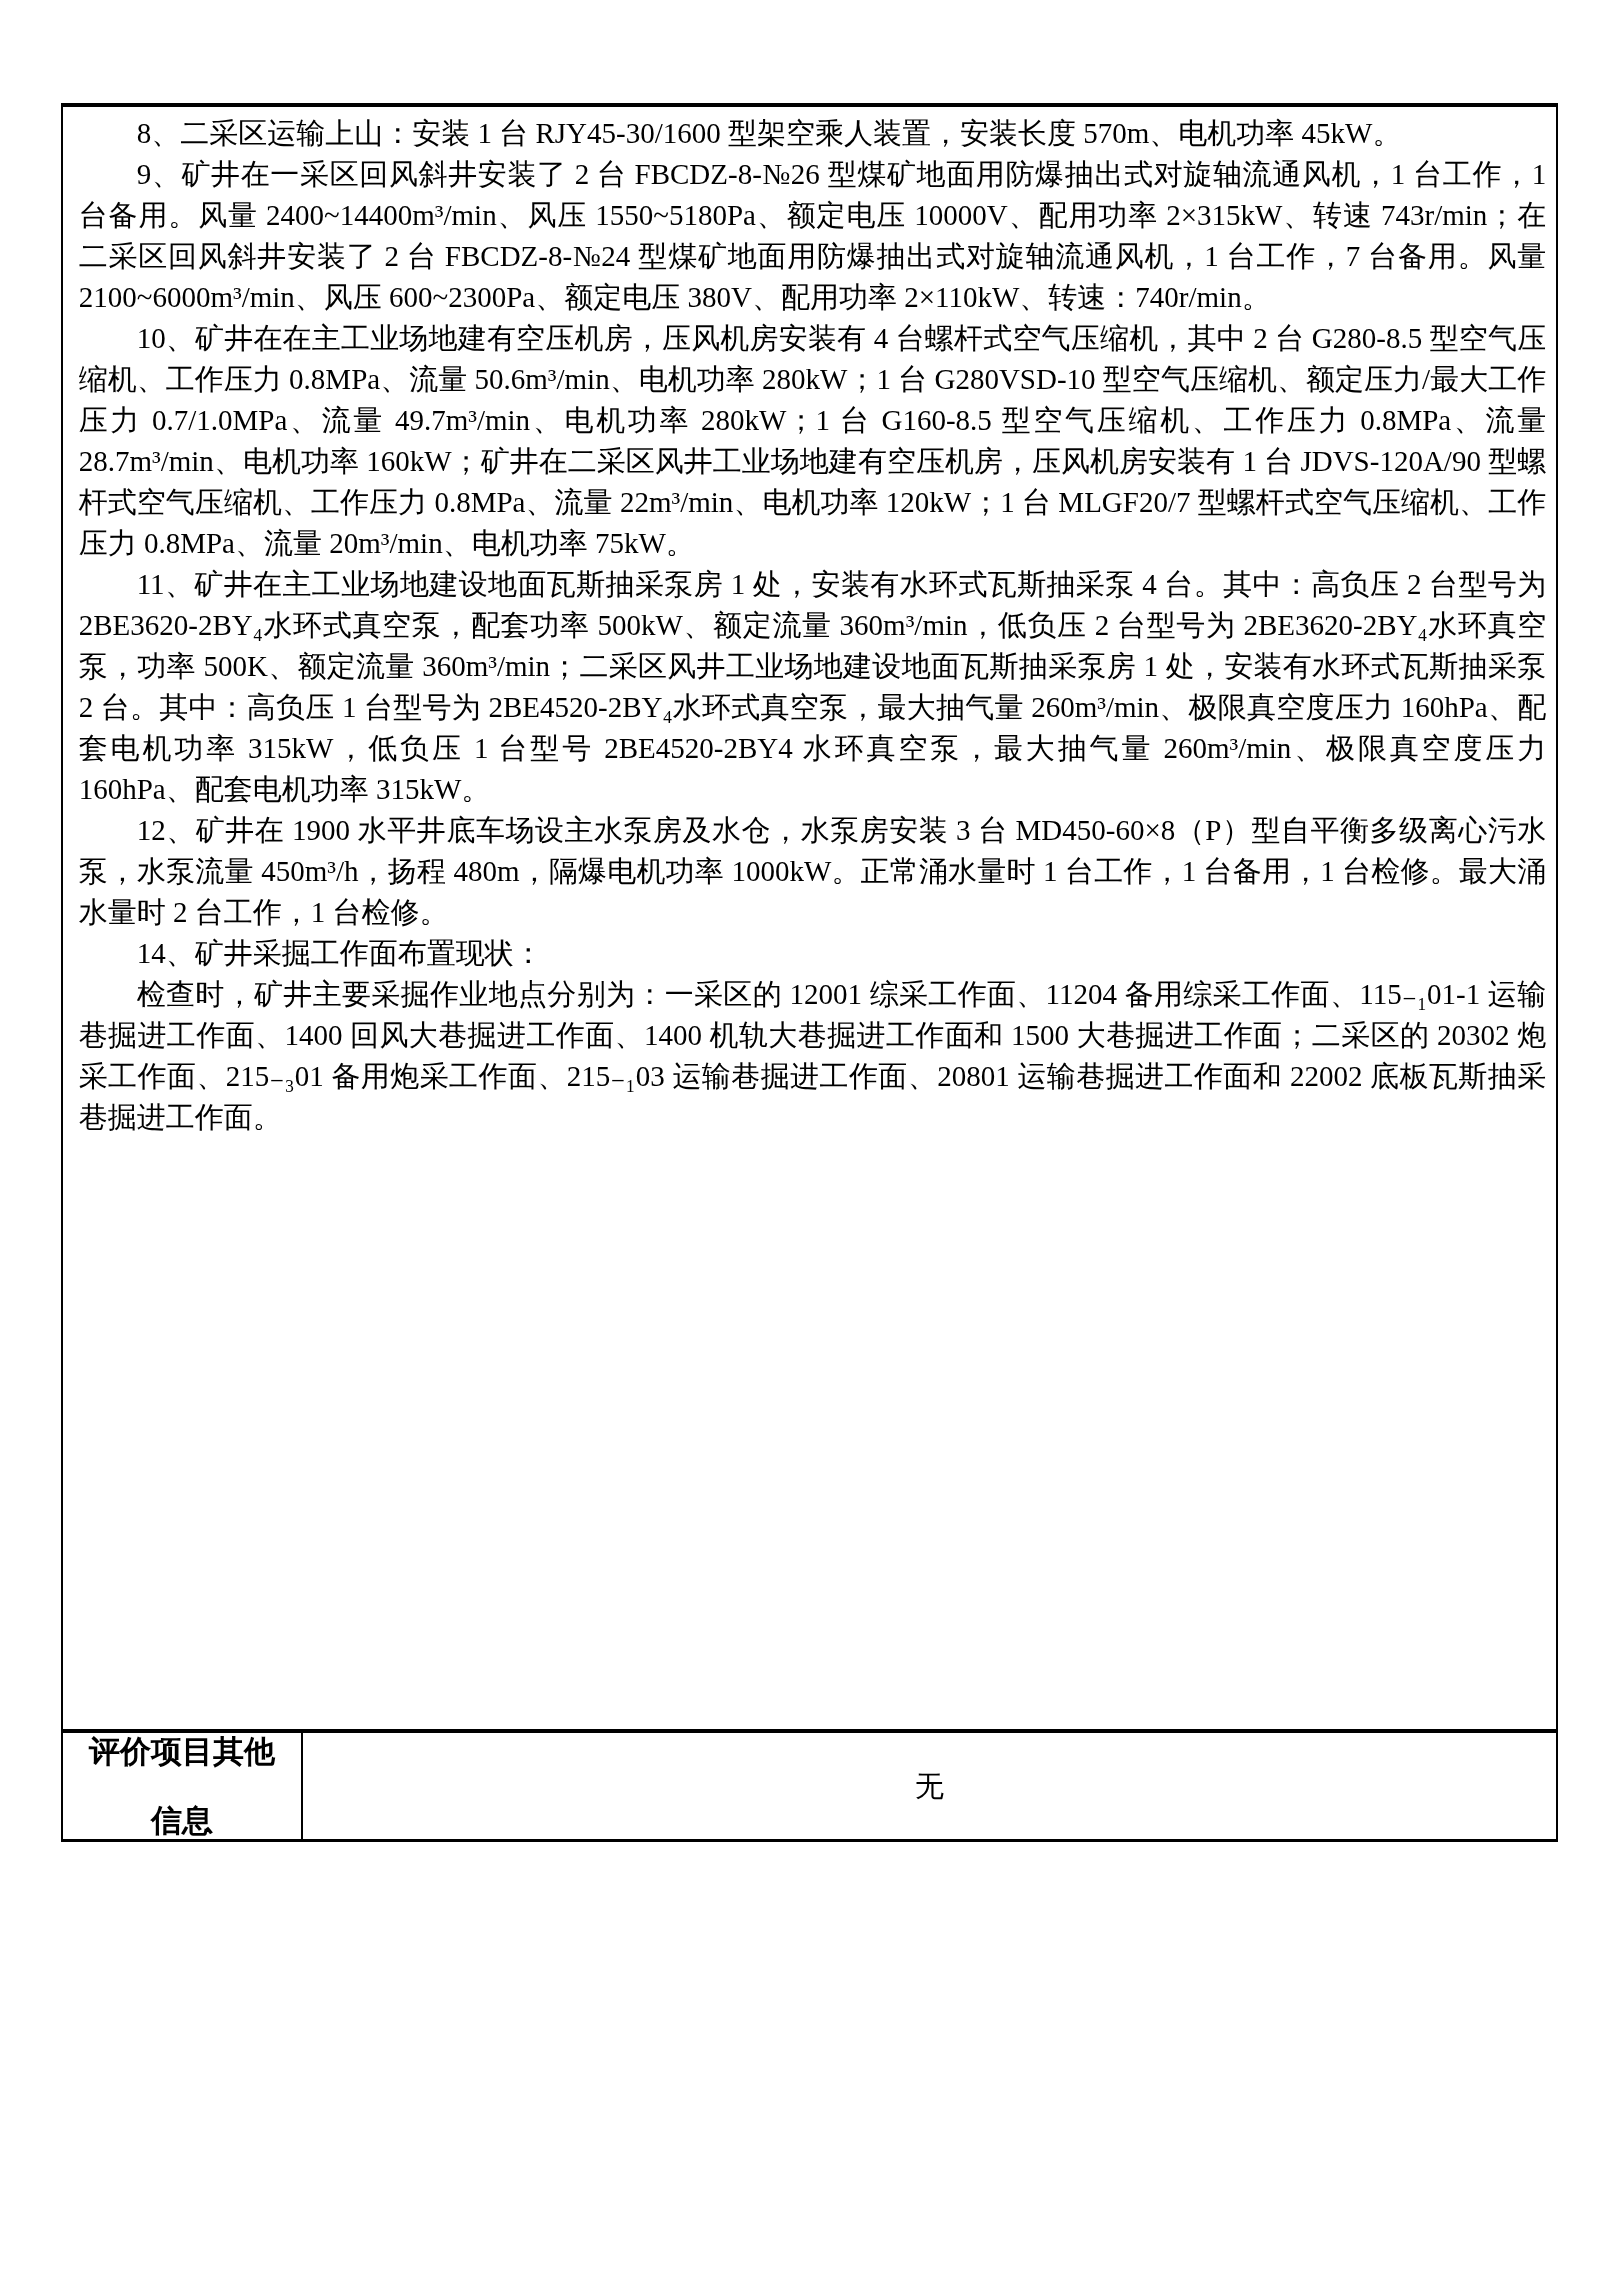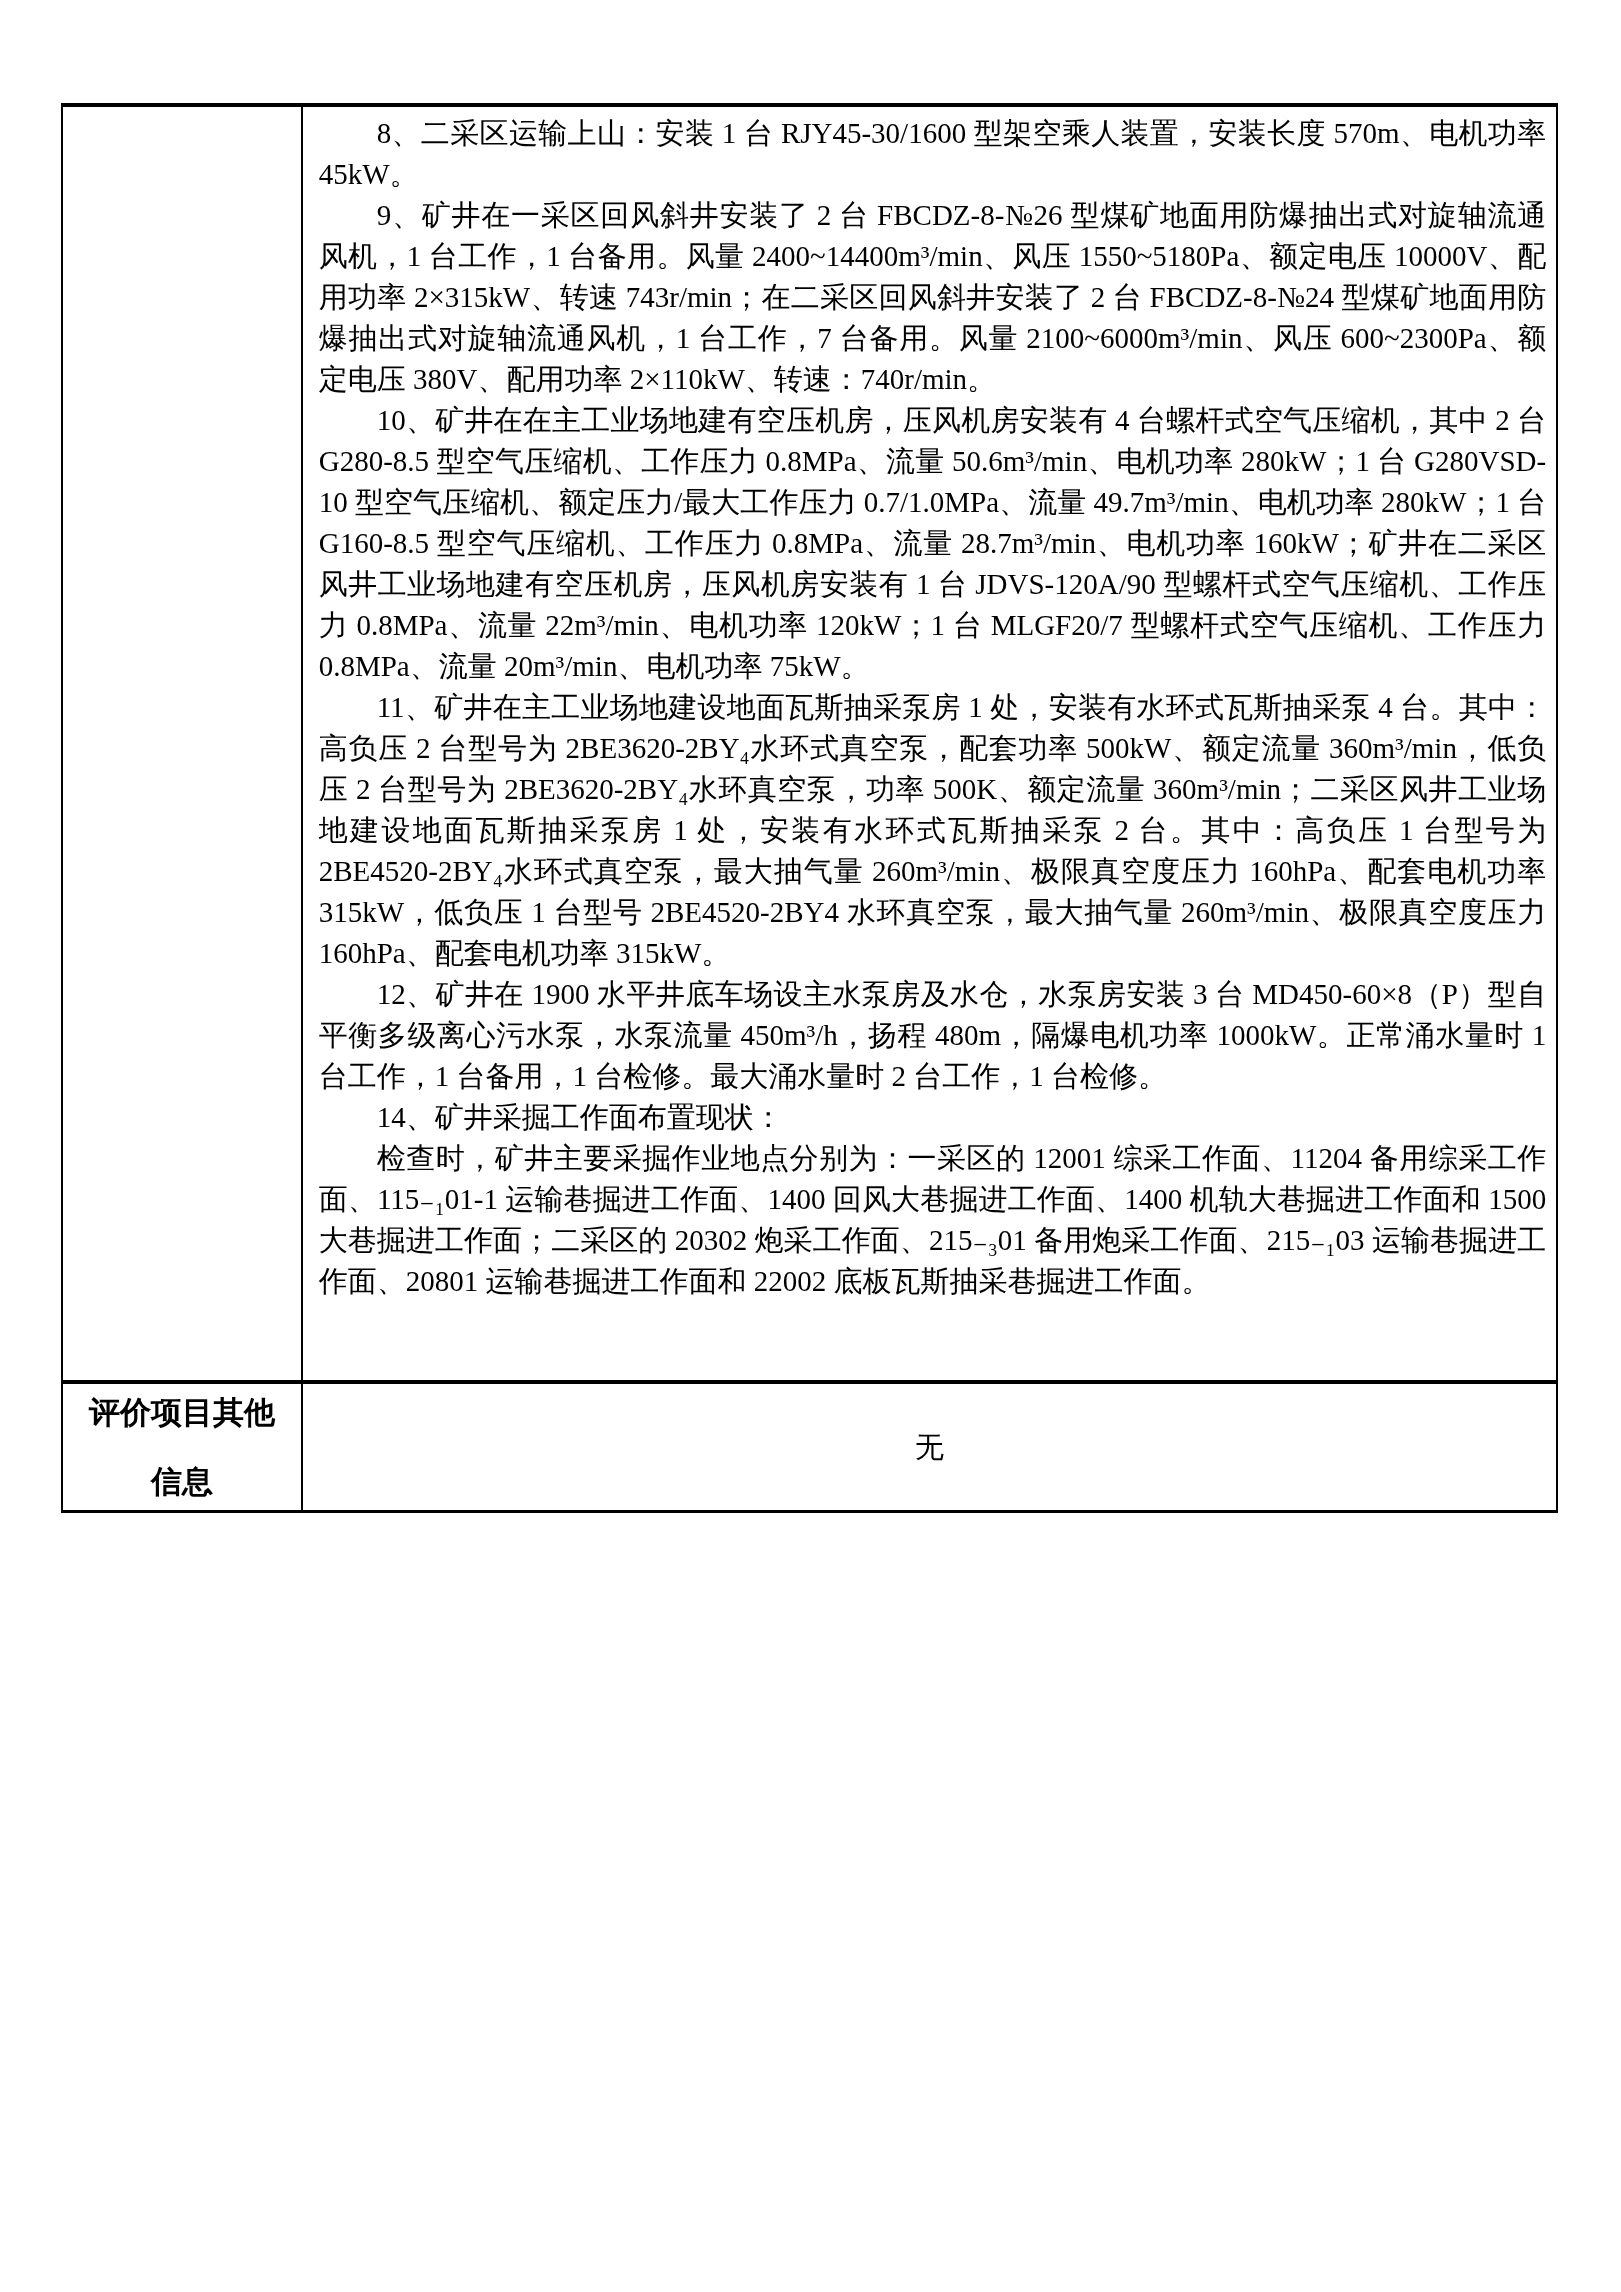--- a/index.html
+++ b/index.html
@@ -23,24 +23,24 @@
     border-left: 2.9px solid #000;
     border-right: 2.9px solid #000;
     border-top: 4.9px solid #000;
     border-bottom: 3.9px solid #000;
     background: #ffffff;
   }
   .row {
     display: flex;
     box-sizing: border-box;
   }
-  .row-main { height: 1273px; }
+  .row-main { height: 1622px; flex-direction: column; }
   .row-other {
     border-top: 4.9px solid #000;
-    height: 130px;
+    height: 110px;
   }
   .cell-label {
     flex: none;
     width: 240px;
     box-sizing: border-box;
     border-right: 2.9px solid #000;
     display: flex;
     align-items: center;
     justify-content: center;
   }

